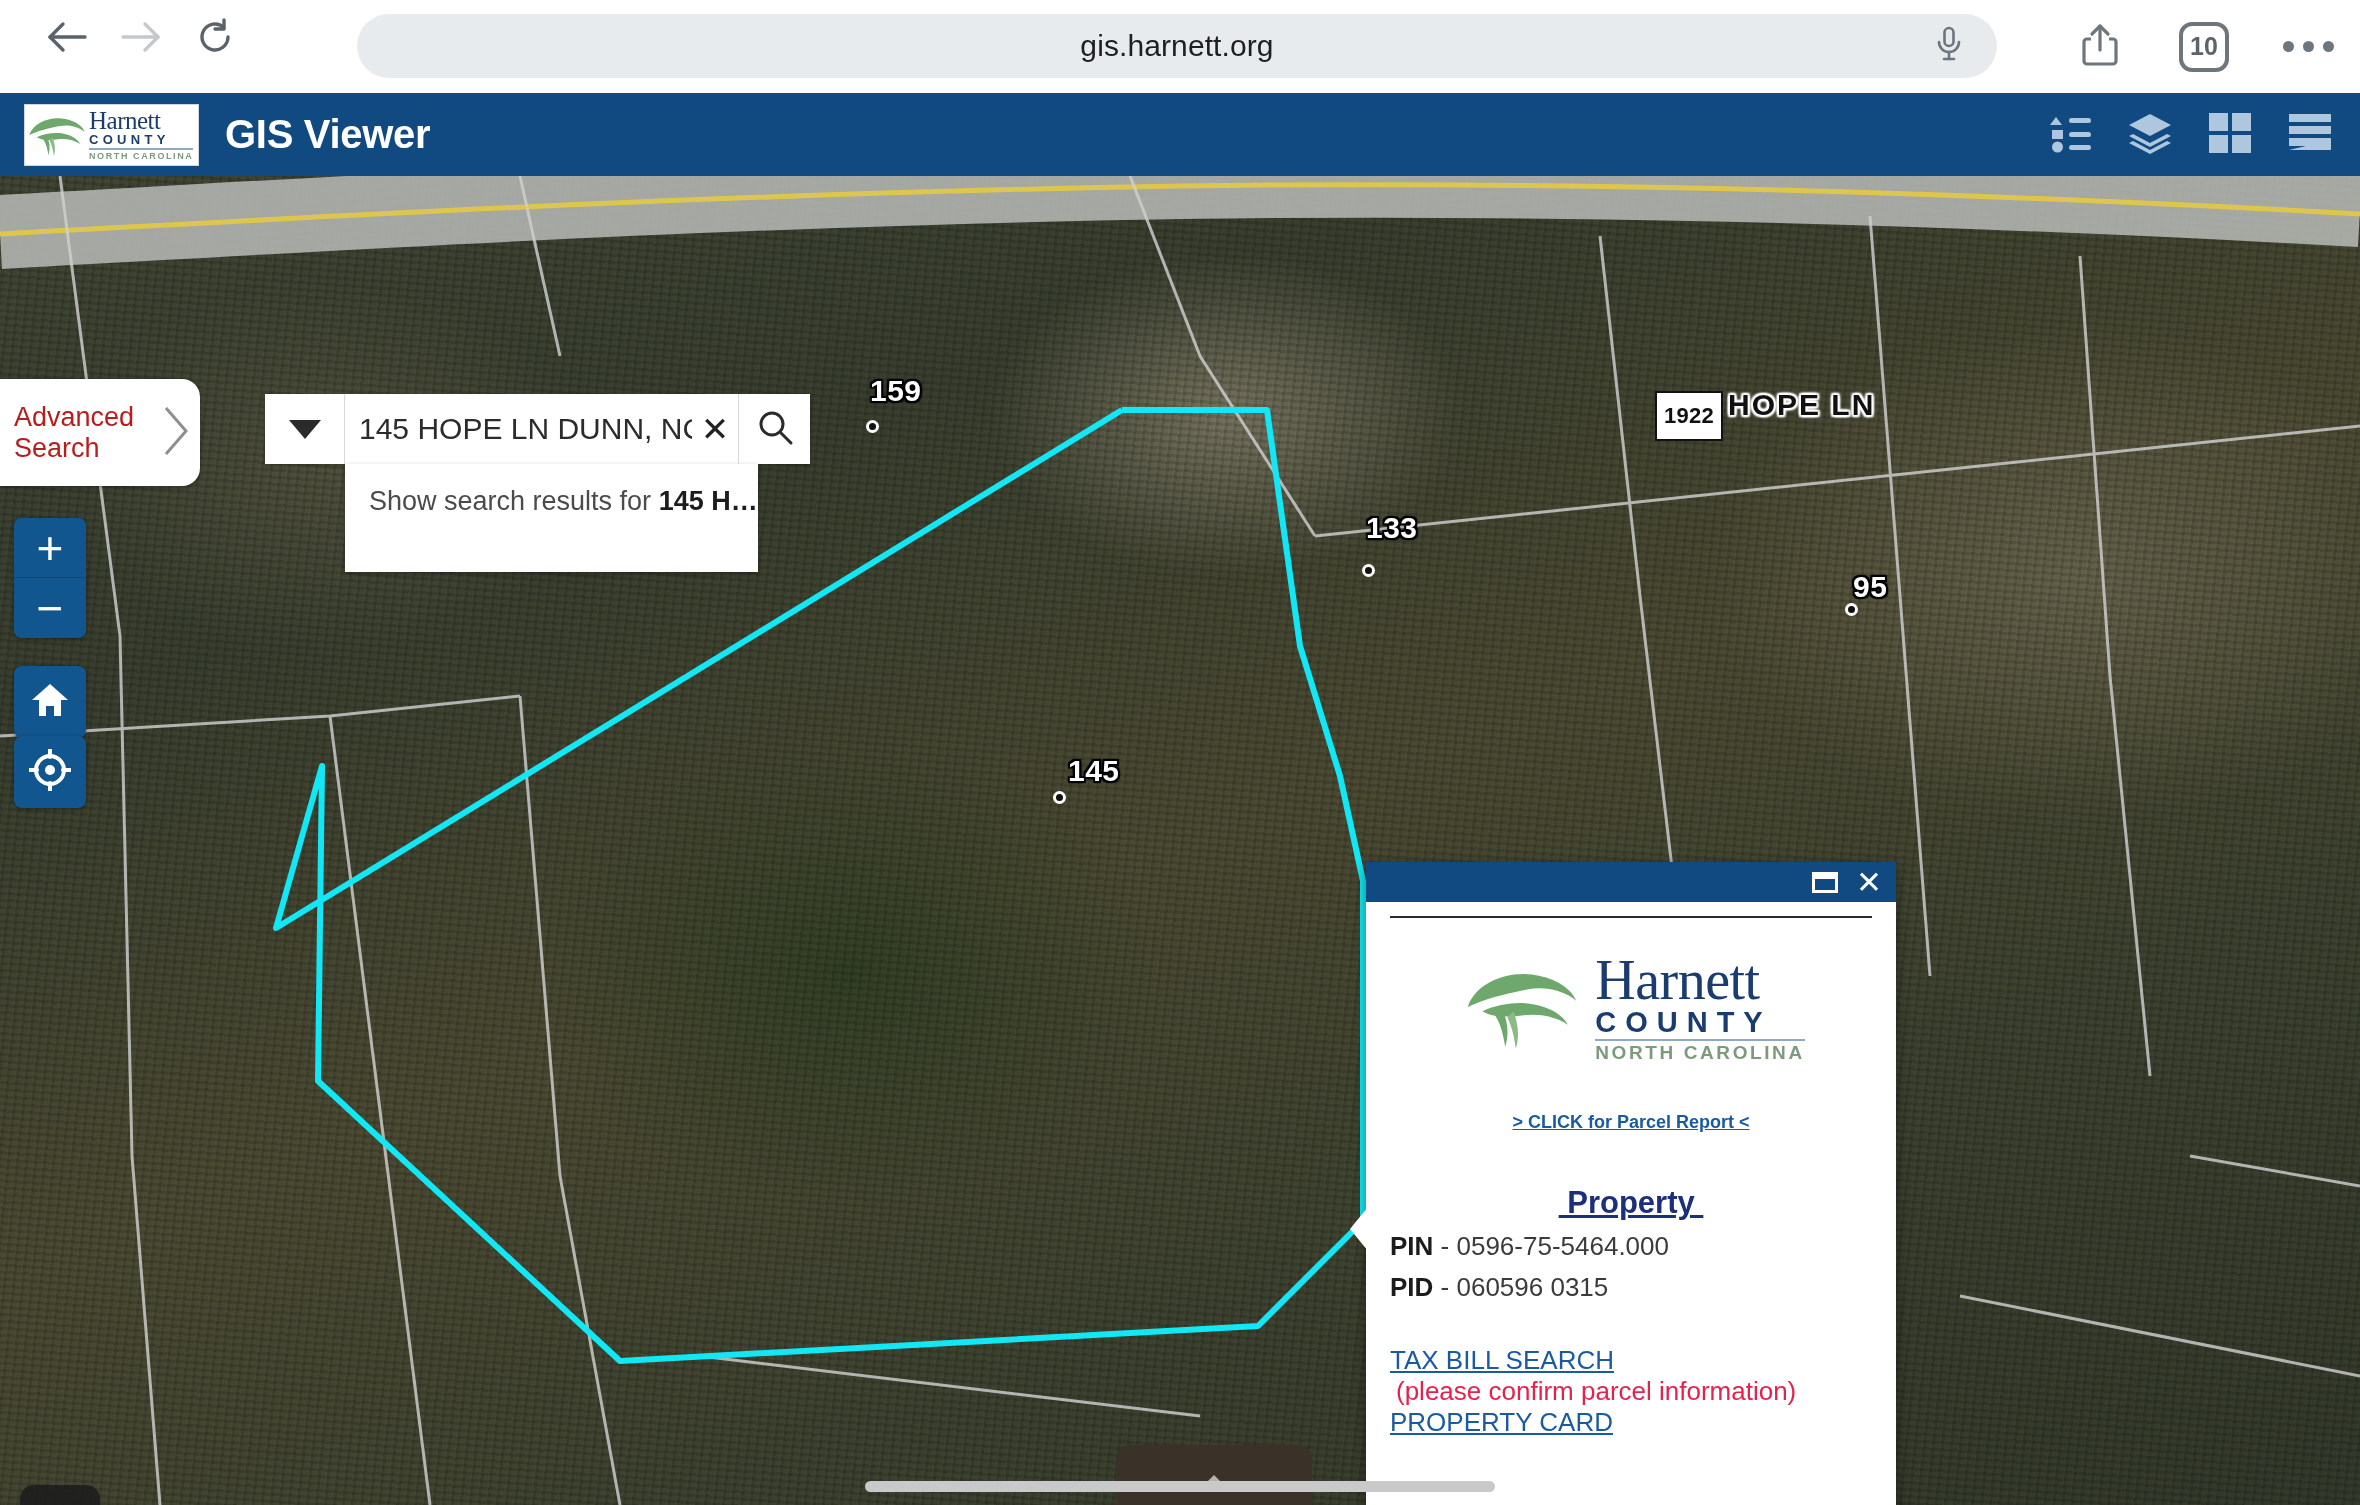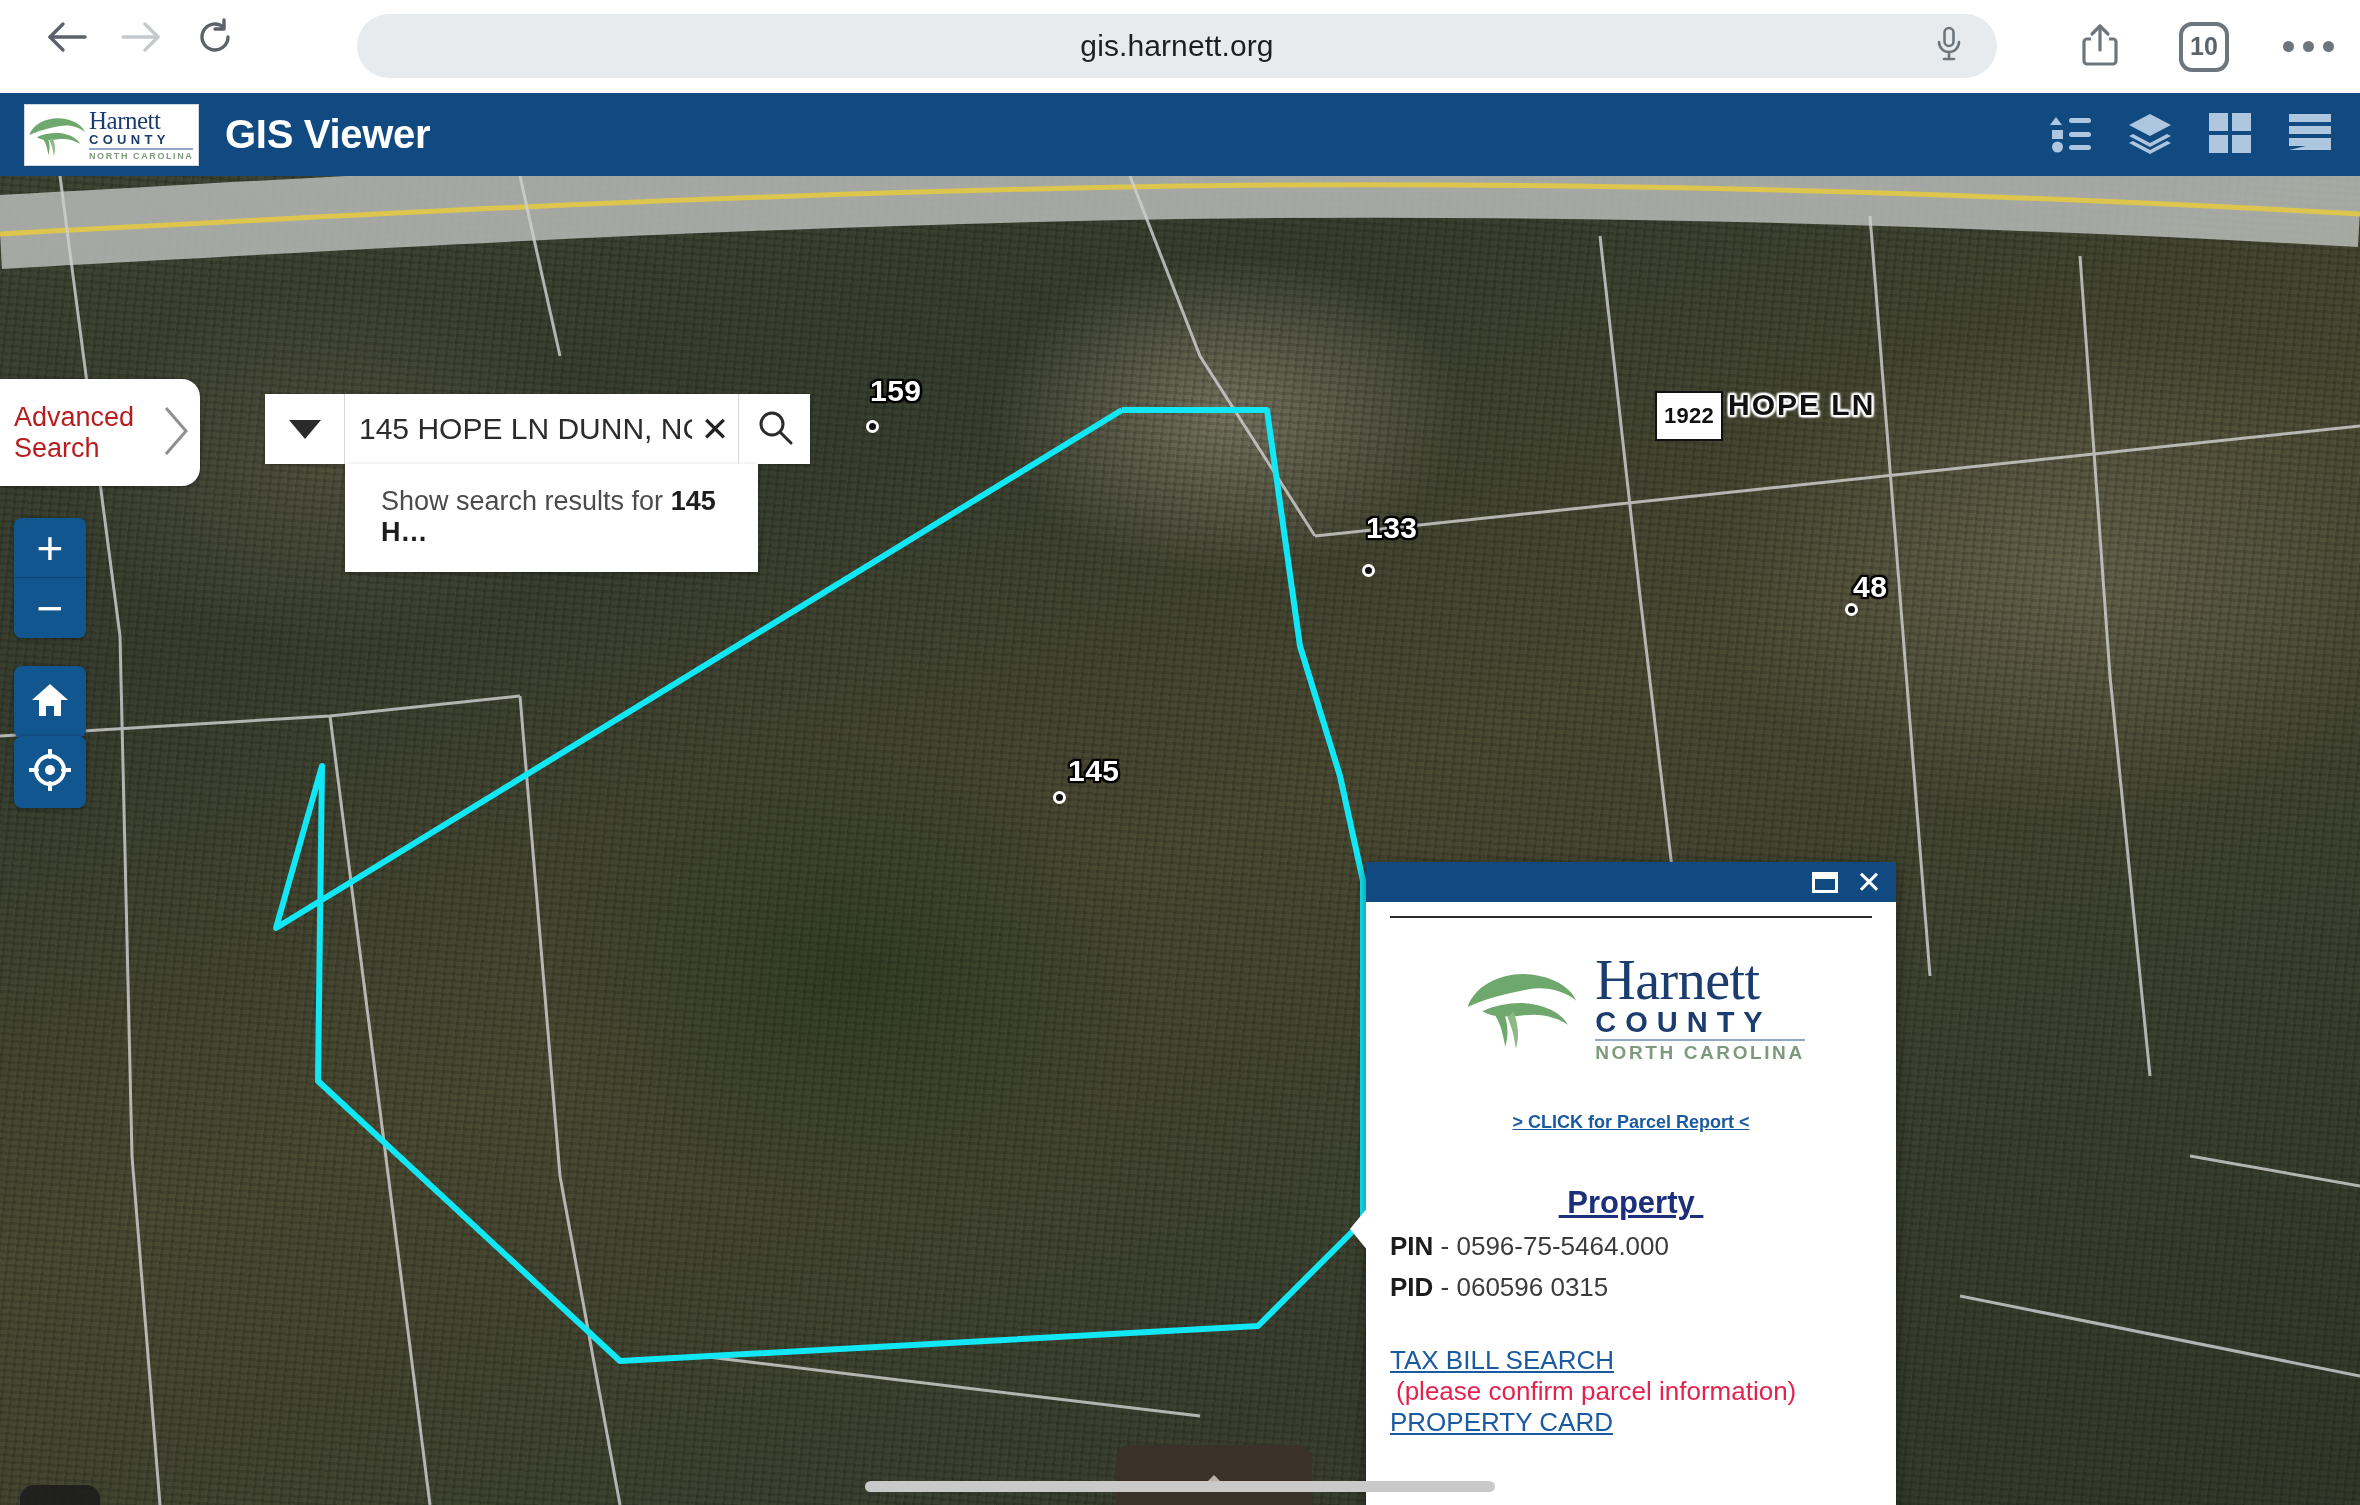--- a/index.html
+++ b/index.html
@@ -126,21 +126,21 @@
     font-family: "Liberation Sans", sans-serif; padding-left: 14px; background: transparent;
     min-width: 0;
   }
   .search-clear { width: 46px; display: flex; align-items: center; justify-content: center;
     font-size: 34px; color: #222; cursor: pointer; font-weight: 400; }
   .search-go { width: 72px; display: flex; align-items: center; justify-content: center;
     border-left: 1px solid #d8d8d8; }
   .search-suggest {
     background: #fff; width: 413px; margin-left: 80px; min-height: 108px;
     box-shadow: 0 2px 5px rgba(0,0,0,.3);
-    padding: 22px 0 0 36px; font-size: 27px; color: #4b4b4b;
+    padding: 22px 0 0 24px; font-size: 27px; color: #4b4b4b;
   }
   .search-suggest b { color: #1d1d1d; }
 
   
   .zoomgrp {
     position: absolute; left: 14px; top: 342px; width: 72px;
     background: #12568f; border-radius: 8px; box-shadow: 0 1px 4px rgba(0,0,0,.4);
   }
   .mapbtn {
     width: 72px; height: 60px; display: flex; align-items: center; justify-content: center;
@@ -375,21 +375,21 @@
 
     <div class="addr-label" style="left:870px; top:198px;">159</div>
     <div class="addr-dot" style="left:866px; top:244px;"></div>
 
     <div class="addr-label" style="left:1366px; top:335px;">133</div>
     <div class="addr-dot" style="left:1362px; top:388px;"></div>
 
     <div class="addr-label" style="left:1068px; top:578px;">145</div>
     <div class="addr-dot" style="left:1053px; top:615px;"></div>
 
-    <div class="addr-label" style="left:1853px; top:394px;">48</div>
+    <div class="addr-label" style="left:1853px; top:394px;">95</div>
     <div class="addr-dot" style="left:1845px; top:427px;"></div>
 
     <div class="rt-shield" style="left:1655px; top:215px;">1922</div>
     <div class="road-name" style="left:1728px; top:212px;">HOPE LN</div>
 
     <div class="adv-search">
       <div class="txt">
         <div>Advanced</div>
         <div>Search</div>
       </div>

